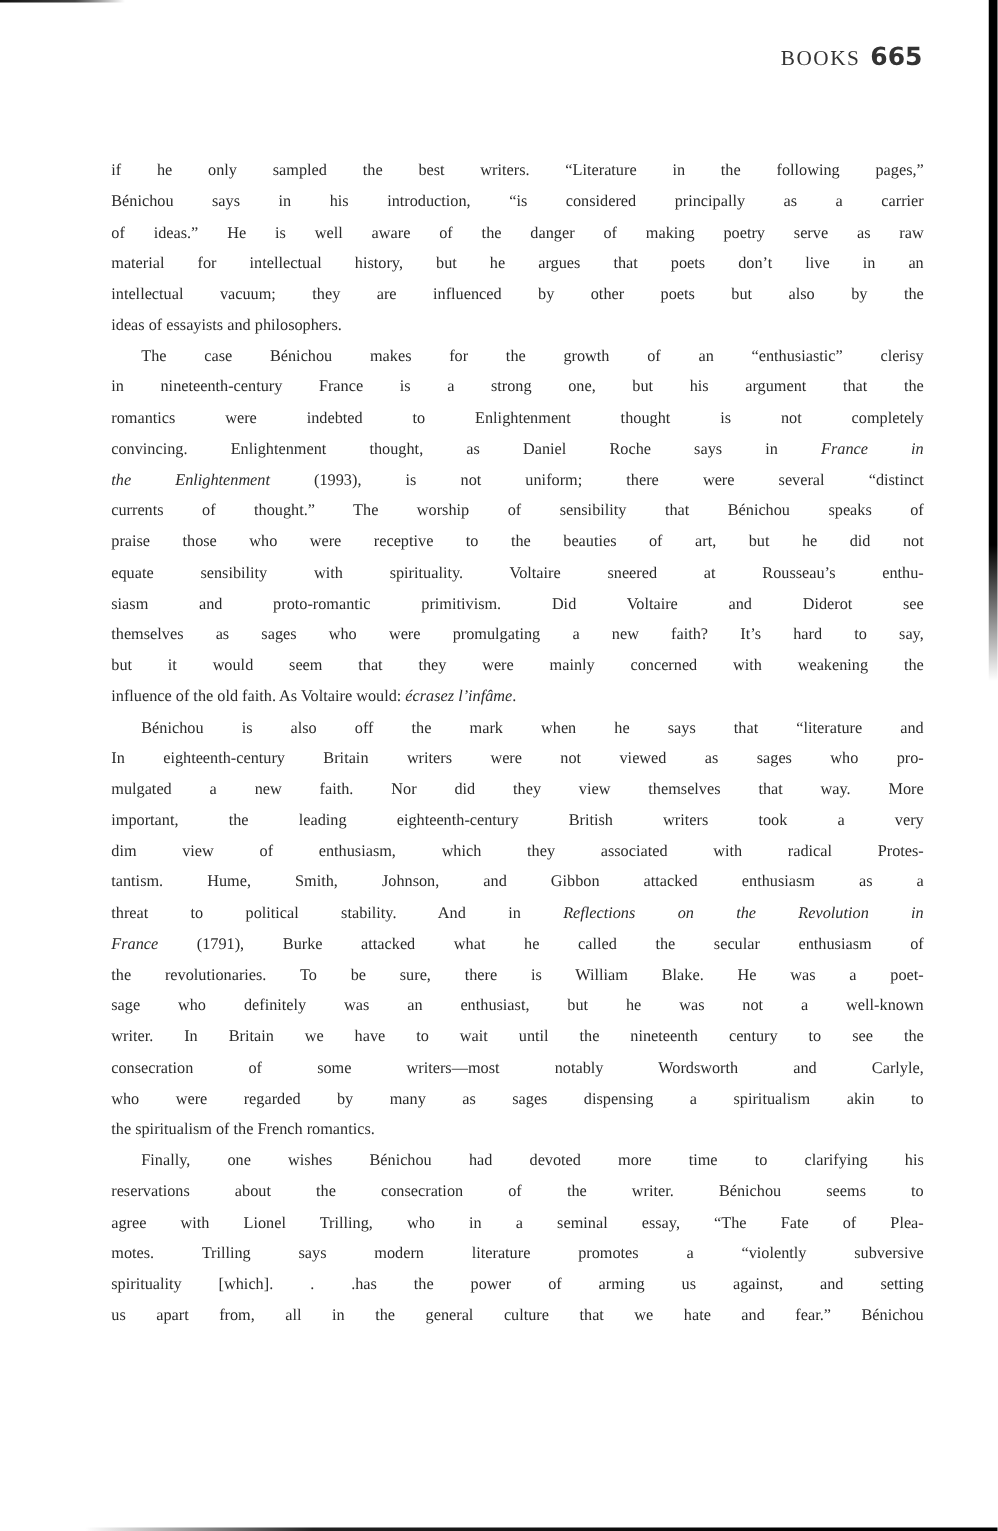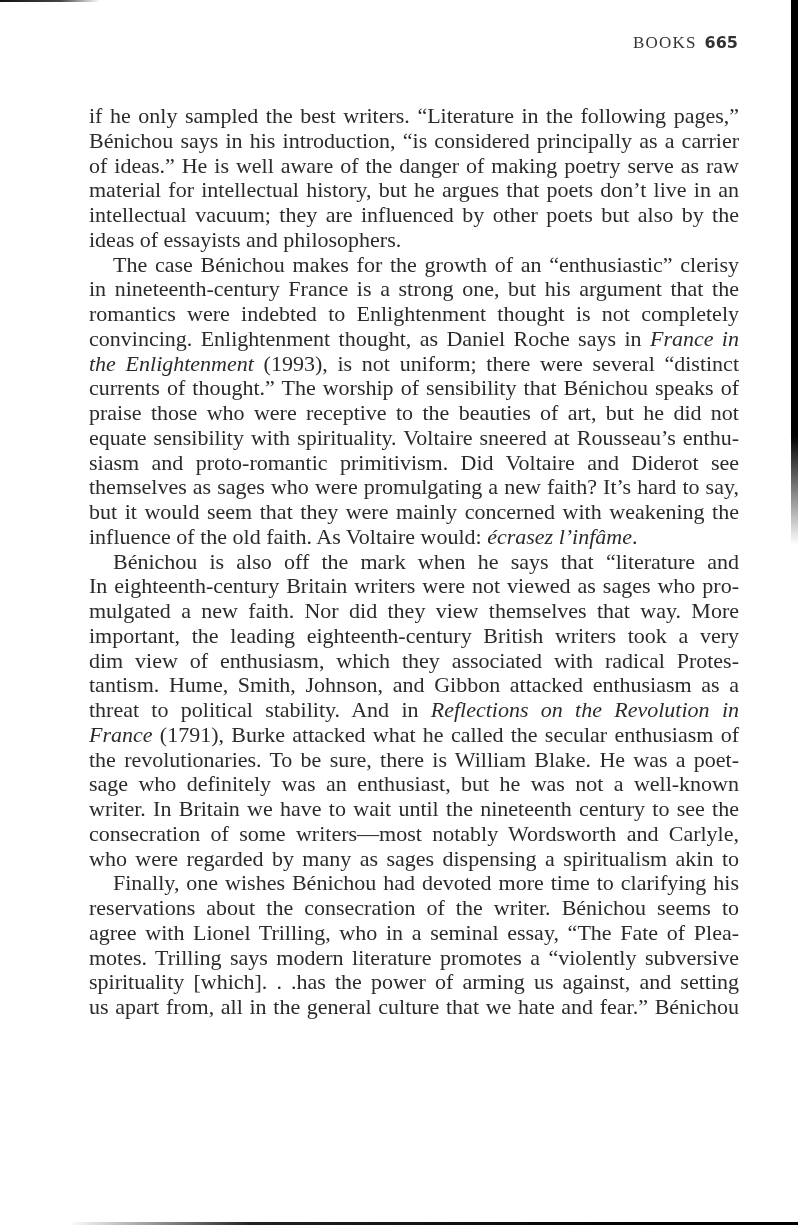--- a/index.html
+++ b/index.html
@@ -19,25 +19,25 @@
     position: absolute; right: 0; bottom: 0; width: 730px; height: 3px;
     background: linear-gradient(to right, rgba(0,0,0,0) 0%, #222 25%, #000 80%, #000 100%);
   }
   .running-head {
     position: absolute; top: 33px; right: 60px;
     font-size: 17px; letter-spacing: 1.2px; color: #333;
   }
   .running-head .section { font-family: Liberation Serif, serif; font-weight: normal; }
   .running-head .page-no {
     font-family: "DejaVu Sans", "Liberation Sans", sans-serif; font-weight: bold; margin-left: 8px; letter-spacing: 0;
-    font-size: 16px;
+    font-size: 20px;
   }
   .body-text {
-    position: absolute; left: 89px; top: 104px; width: 650px;
-    font-size: 22px; line-height: 24.75px; text-align: justify;
+    position: absolute; left: 89px; top: 124px; width: 650px;
+    font-size: 13px; line-height: 24.75px; text-align: justify;
     hyphens: manual;
   }
   .body-text p { margin: 0; }
   .body-text em { font-style: italic; }
   .line { display: block; text-align: justify; text-align-last: justify; white-space: nowrap; }
   .line.last { text-align-last: left; }
   .line span { white-space: normal; }
 </style>
 </head>
 <body>
@@ -80,20 +80,21 @@
       <span class="line"><span>important, the leading eighteenth-century British writers took a very</span></span>
       <span class="line"><span>dim view of enthusiasm, which they associated with radical Protes-</span></span>
       <span class="line"><span>tantism. Hume, Smith, Johnson, and Gibbon attacked enthusiasm as a</span></span>
       <span class="line"><span>threat to political stability. And in </span><em>Reflections on the Revolution in</em></span>
       <span class="line"><em>France</em><span> (1791), Burke attacked what he called the secular enthusiasm of</span></span>
       <span class="line"><span>the revolutionaries. To be sure, there is William Blake. He was a poet-</span></span>
       <span class="line"><span>sage who definitely was an enthusiast, but he was not a well-known</span></span>
       <span class="line"><span>writer. In Britain we have to wait until the nineteenth century to see the</span></span>
       <span class="line"><span>consecration of some writers—most notably Wordsworth and Carlyle,</span></span>
       <span class="line"><span>who were regarded by many as sages dispensing a spiritualism akin to</span></span>
+      <span class="line last"><span>the spiritualism of the French romantics.</span></span>
     </p>
     <p>
       <span class="line" style="text-indent: 24px;"><span>Finally, one wishes Bénichou had devoted more time to clarifying his</span></span>
       <span class="line"><span>reservations about the consecration of the writer. Bénichou seems to</span></span>
       <span class="line"><span>agree with Lionel Trilling, who in a seminal essay, “The Fate of Plea-</span></span>
       <span class="line"><span>motes. Trilling says modern literature promotes a “violently subversive</span></span>
       <span class="line"><span>spirituality [which]. . .has the power of arming us against, and setting</span></span>
       <span class="line"><span>us apart from, all in the general culture that we hate and fear.” Bénichou</span></span>
     </p>
   </div>

